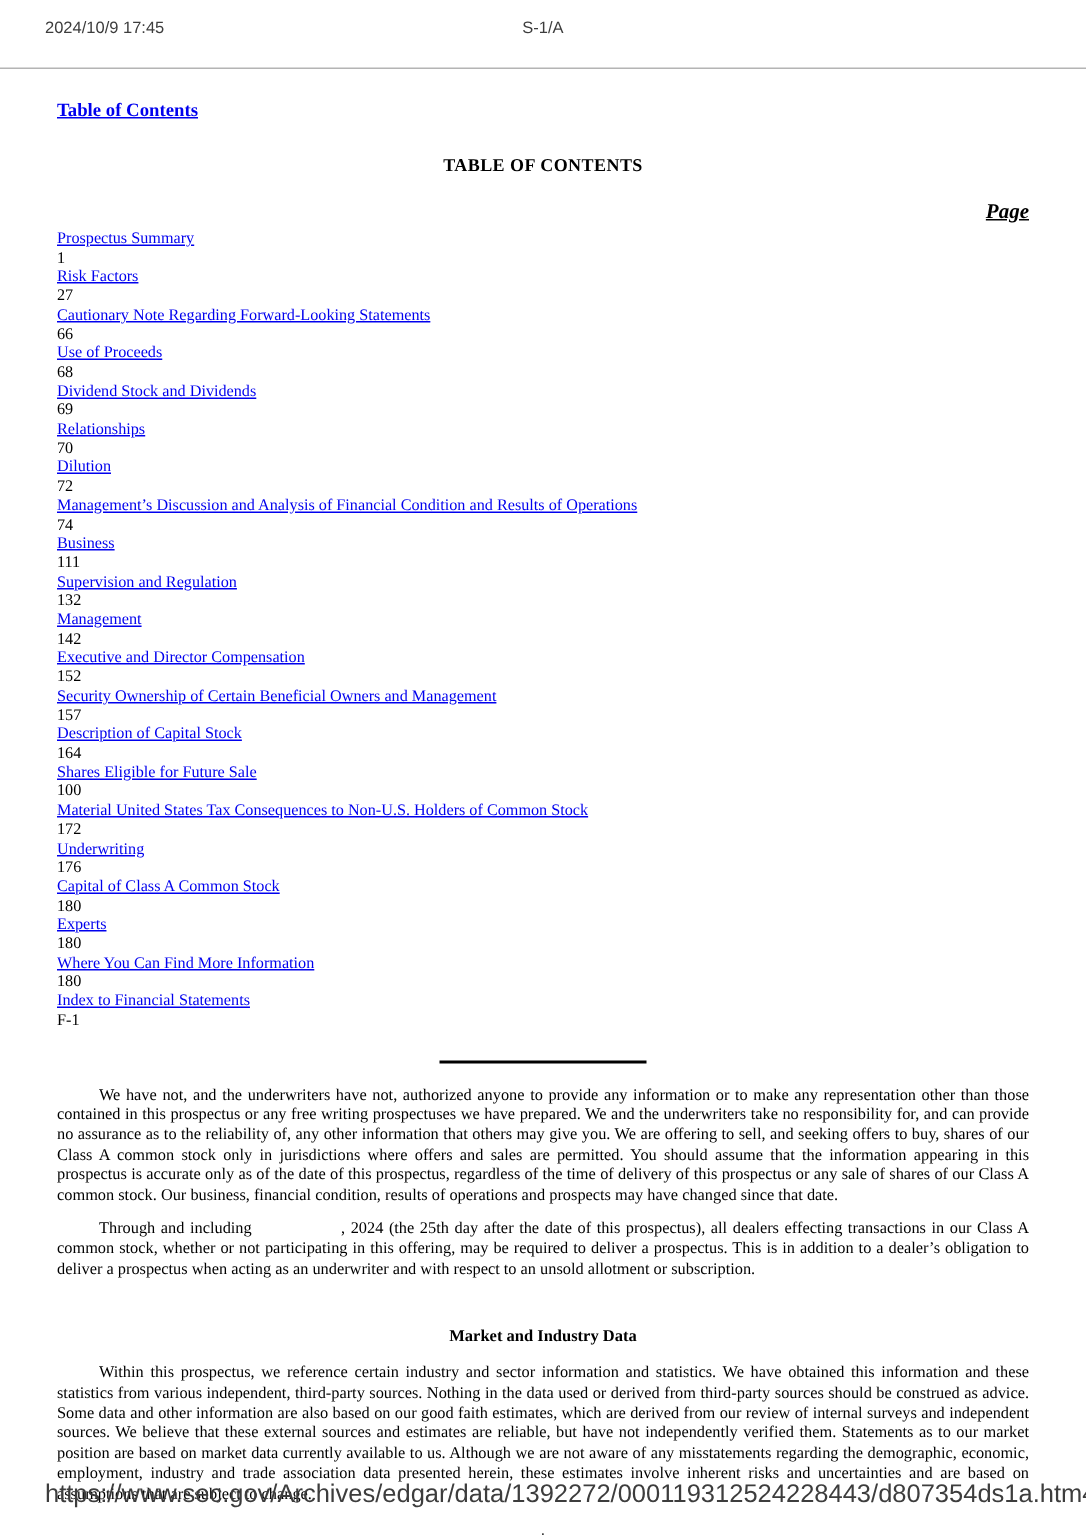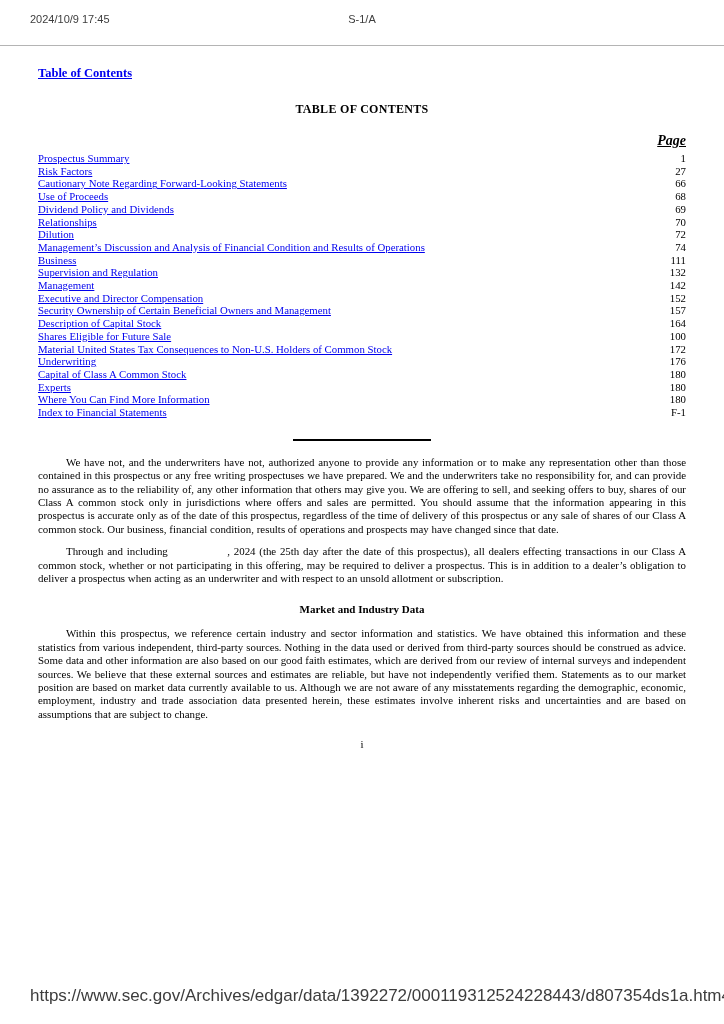--- a/index.html
+++ b/index.html
@@ -47,38 +47,38 @@
   }
   .page-col-header {
     margin-top: 16px; text-align: right;
     font-size: 14px; font-weight: bold; font-style: italic;
   }
   .page-col-header span { text-decoration: underline; }
 
   .toc-list { margin-top: 3px; }
   .toc-row {
     display: flex; justify-content: space-between; align-items: baseline;
-    font-size: 10.8px; line-height: 12.7px;
+    font-size: 10.8px; line-height: 12.7px; flex-direction: column;
   }
   .toc-row .toc-page { color: #000; }
 
   .divider {
     width: 138px; margin: 20px auto 0 auto;
     border-top: 2px solid #000; height: 0;
   }
 
   .body-para {
     margin-top: 15px;
     font-size: 10.9px; line-height: 13.4px;
     text-align: justify; text-indent: 28px;
   }
   .body-para + .body-para { margin-top: 9px; }
 
   .section-heading {
-    margin-top: 18px; text-align: center;
+    margin-top: 32px; text-align: center;
     font-size: 11px; font-weight: bold;
   }
   .section-heading + .body-para { margin-top: 12px; }
 
   .folio { margin-top: 17px; text-align: center; font-size: 10.9px; }
 </style>
 </head>
 <body>
 
 <header class="print-header">
@@ -108,21 +108,21 @@
     </div>
     <div class="toc-row">
       <a href="#">Cautionary Note Regarding Forward-Looking Statements</a>
       <span class="toc-page">66</span>
     </div>
     <div class="toc-row">
       <a href="#">Use of Proceeds</a>
       <span class="toc-page">68</span>
     </div>
     <div class="toc-row">
-      <a href="#">Dividend Policy and Dividends</a>
+      <a href="#">Dividend Stock and Dividends</a>
       <span class="toc-page">69</span>
     </div>
     <div class="toc-row">
       <a href="#">Relationships</a>
       <span class="toc-page">70</span>
     </div>
     <div class="toc-row">
       <a href="#">Dilution</a>
       <span class="toc-page">72</span>
     </div>

